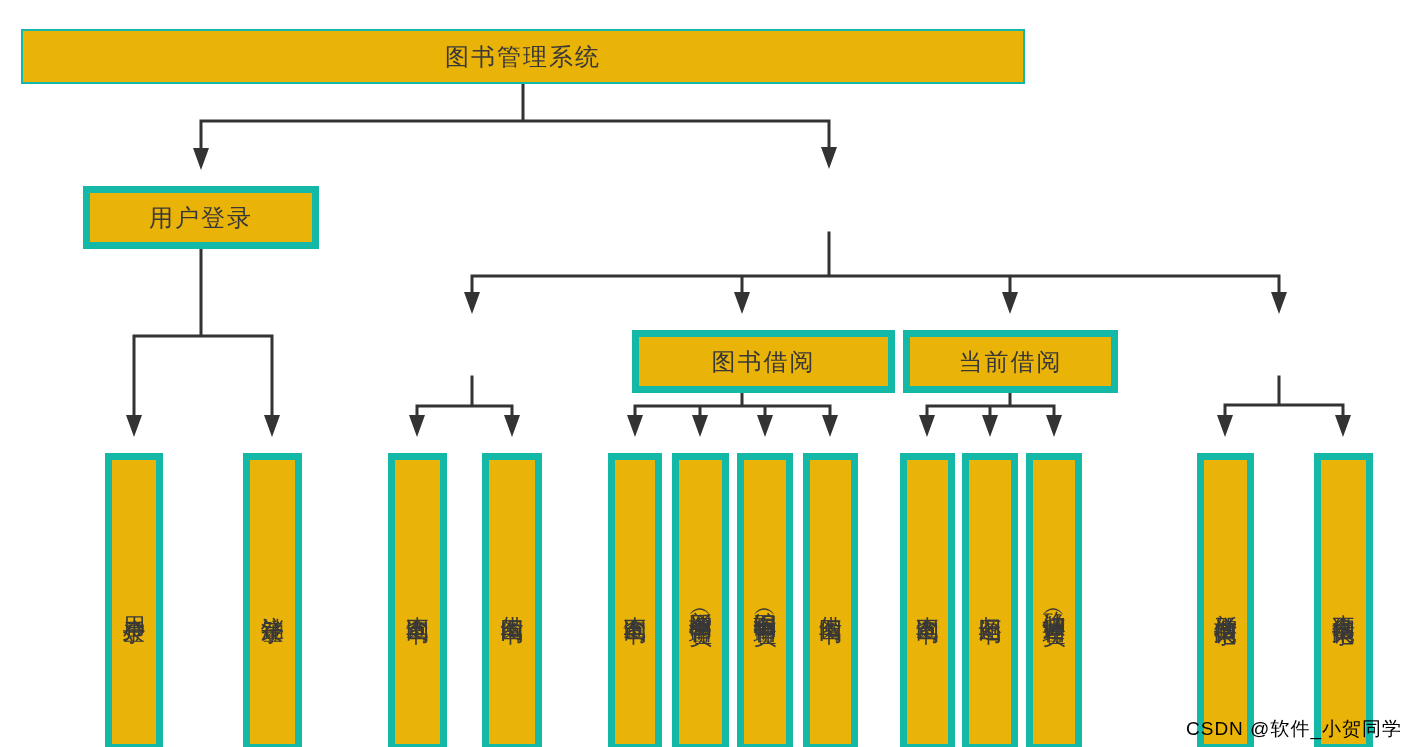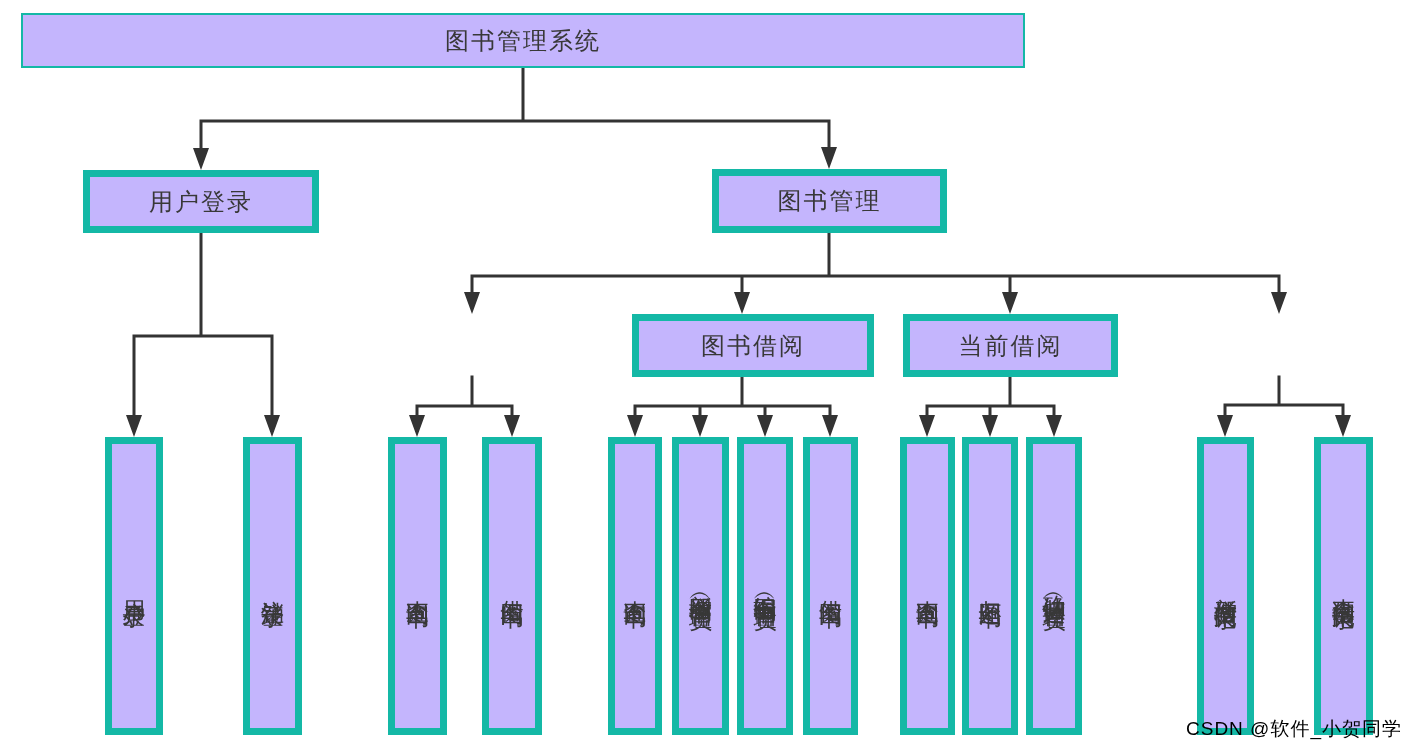--- a/index.html
+++ b/index.html
@@ -7,27 +7,28 @@
     position: relative;
     width: 1405px;
     height: 747px;
     background: #ffffff;
     font-family: "Liberation Sans", "DejaVu Sans", sans-serif;
     overflow: hidden;
   }
   #connector-svg { position: absolute; left: 0; top: 0; width: 1405px; height: 747px; }
   .node {
     position: absolute;
-    background: #c4b5fd;
+    background: #eab308;
     border: 7px solid #14b8a6;
     box-sizing: border-box;
     display: flex;
     align-items: center;
     justify-content: center;
     color: #383838;
+    margin-top: 16px;
   }
   .node.root { border-width: 2px; }
   .h-label {
     font-size: 24px;
     letter-spacing: 2px;
     white-space: nowrap;
     line-height: 1;
   }
   .v-label {
     writing-mode: vertical-rl;
@@ -71,25 +72,22 @@
              M1217 415 h16 L1225 437 Z  M1335 415 h16 L1343 437 Z" fill="#333333"></path>
   </svg>
 
   <div class="node root" style="left:21px; top:13px; width:1004px; height:55px;">
     <span class="h-label">图书管理系统</span>
   </div>
 
   <div class="node" style="left:83px; top:170px; width:236px; height:63px;">
     <span class="h-label">用户登录</span>
   </div>
-  <div class="node" style="left:712px; top:169px; width:235px; height:64px;">
-    <span class="h-label">图书管理</span>
-  </div>
 
-  <div class="node" style="left:632px; top:314px; width:242px; height:63px;">
+  <div class="node" style="left:632px; top:314px; width:263px; height:63px;">
     <span class="h-label">图书借阅</span>
   </div>
   <div class="node" style="left:903px; top:314px; width:215px; height:63px;">
     <span class="h-label">当前借阅</span>
   </div>
 
   <div class="node" style="left:105px; top:437px; width:58px; height:298px;">
     <span class="v-label">用户登录</span>
   </div>
   <div class="node" style="left:243px; top:437px; width:59px; height:298px;">

